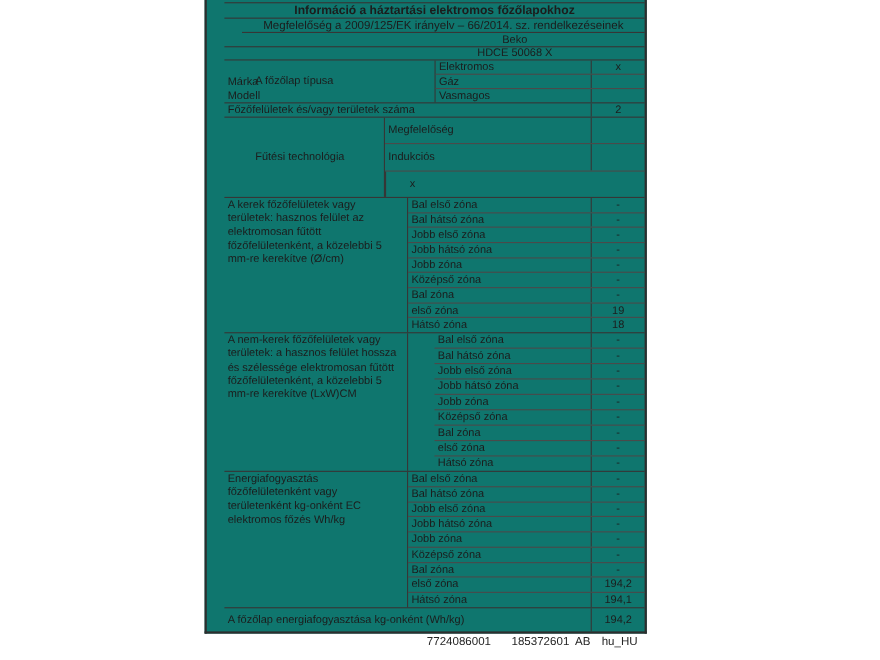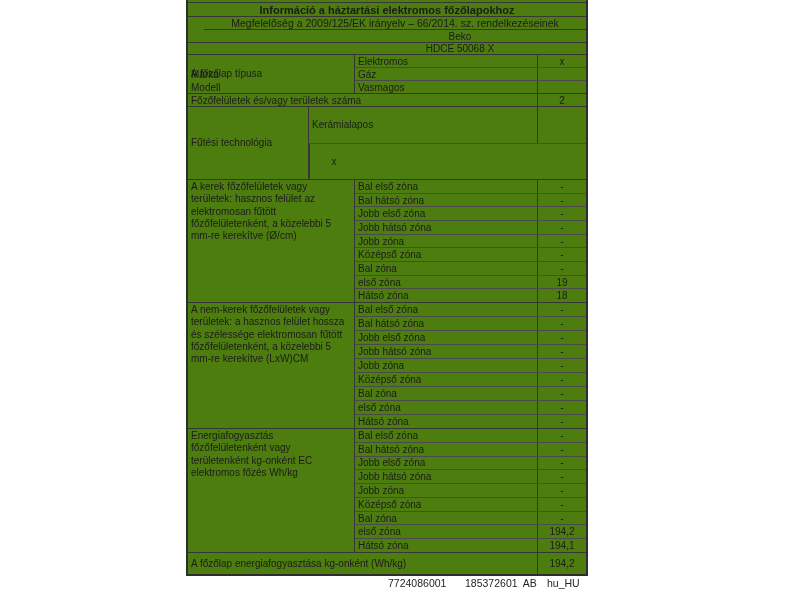--- a/index.html
+++ b/index.html
@@ -4,45 +4,45 @@
 <style>
   html,body { margin:0; padding:0; }
   body {
     width:800px; height:600px; position:relative; overflow:hidden;
     background:#ffffff; color:#1c1c1c;
     font-family:"Liberation Sans", sans-serif;
   }
   .sheet {
     position:absolute; left:186px; top:0; width:402px;
     border:2px solid #2e2e2e; border-top:none;
-    box-sizing:border-box; background:#4d7c0f;
+    box-sizing:border-box; background:#0f766e;padding-left:16px;
   }
   .sheet * { box-sizing:border-box; }
   .r { border-bottom:1px solid #363636; display:flex; align-items:stretch; }
   .h-sliver   { height:3px; }
   .r-title    { height:14px; font-size:11px; font-weight:bold; justify-content:center; align-items:center; }
   .r-sub      { height:13px; font-size:10.5px; justify-content:center; align-items:center;margin-left:16px; }
   .r-brand    { height:13px; }
   .r-model    { height:12px; }
   .r-surfaces { height:13px; }
   .r-total    { height:21px; border-bottom:none; }
   .kcell { width:146px; border-right:1px solid #363636; padding-left:3px; font-size:10px; display:flex; align-items:center;margin-top:44px; }
   .vwide { flex:1; font-size:10px; display:flex; align-items:center; justify-content:center; }
   .slabel { flex:1; padding-left:3px; font-size:10px; display:flex; align-items:center; }
   .zval  { width:49px; border-left:1px solid #363636; font-size:10px; display:flex; align-items:center; justify-content:center; }
   .sec { display:flex; border-bottom:1px solid #363636; }
   .sec-type     { height:39px; }
   .sec-heat     { height:73px; }
   .sec-round    { height:123px; }
-  .sec-nonround { height:126px; }
+  .sec-nonround { height:126px;gap:24px; }
   .sec-energy   { height:124px; }
   .shead { border-right:1px solid #363636; font-size:10px; line-height:12.3px; padding:1px 4px 0 3px; }
   .w167 { width:167px; }
   .w106 { width:121px; }
-  .vcenter { display:flex; align-items:center; }
+  .vcenter { display:flex; align-items:center;margin-left:25px; }
   .rows { flex:1; display:flex; flex-direction:column; }
   .zrow { flex:1; display:flex; align-items:stretch; }
   .zrow + .zrow { border-top:1px solid #4a4a4a; }
   .zlabel { flex:1; padding-left:3px; font-size:10px; display:flex; align-items:center; }
   .footer-codes { position:absolute; top:577px; left:0; width:800px; height:16px; font-size:10.5px; color:#242424; }
   .fx { position:absolute; white-space:pre; }
   .f1 { left:388px; }
   .f2 { left:465px; }
   .f3 { left:547px; }
 </style>
@@ -89,21 +89,25 @@
 
     <div class="r r-surfaces">
       <div class="slabel">Főzőfelületek és/vagy területek száma</div>
       <div class="zval">2</div>
     </div>
 
     <div class="sec sec-heat">
       <div class="shead w106 vcenter">Fűtési technológia</div>
       <div class="rows">
           <div class="zrow">
-            <div class="zlabel">Kerámialapos</div>
+            <div class="zlabel">Megfelelőség</div>
+            <div class="zval"></div>
+          </div>
+          <div class="zrow">
+            <div class="zlabel">Indukciós</div>
             <div class="zval"></div>
           </div>
           <div class="zrow">
             <div class="zval">x</div>
           </div>
         </div>
     </div>
 
     <div class="sec sec-round">
       <div class="shead w167">A kerek főzőfelületek vagy területek: hasznos felület az elektromosan fűtött főzőfelületenként, a közelebbi 5 mm-re kerekítve (Ø/cm)</div>

